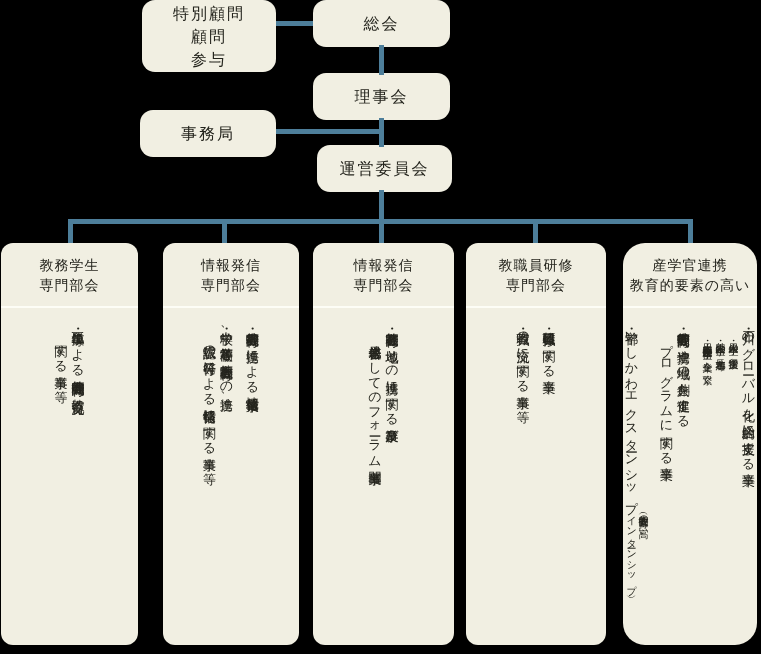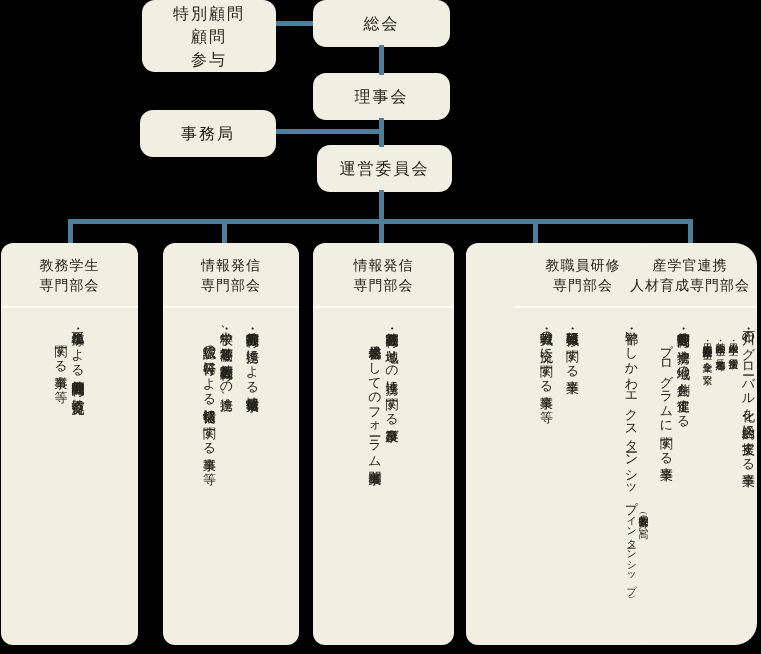--- a/index.html
+++ b/index.html
@@ -103,37 +103,37 @@
       <span>専門部会</span>
     </div>
     <div class="col-body">
         <div class="v-wrap">
           <div class="vline normal">・高等教育機関と地域との連携に関する事業及び、</div>
           <div class="vline normal indent">成果報告会としてのフォーラム開催事業</div>
         </div>
       </div>
   </div>
 
-  <div class="col" style="left:466px;width:140px;padding-left:47px;">
+  <div class="col" style="left:466px;width:140px;">
     <div class="col-header">
       <span>教職員研修</span>
       <span>専門部会</span>
     </div>
     <div class="col-body">
         <div class="v-wrap">
           <div class="vline normal">・教職員研修に関する事業</div>
           <div class="vline normal gap">・教職員の交流に関する事業　等</div>
         </div>
       </div>
   </div>
 
   <div class="col" style="left:623px;width:134px;border-radius:22px;">
     <div class="col-header">
       <span>産学官連携</span>
-      <span>人材育成専門部会</span>
+      <span>教育的要素の高い</span>
     </div>
     <div class="col-body">
         <div class="v-wrap">
           <div class="vline normal">・石川のグローバル化を総合的に支援する事業</div>
           <div class="vline small">・日本人学生の留学支援</div>
           <div class="vline small">・外国人留学生の地元定着等</div>
           <div class="vline small">・日本人留学生・外国人留学生と企業を繋ぐ</div>
           <div class="vline normal gap">・高等教育期間間の連携や地域の共創を促進する</div>
           <div class="vline normal indent">プログラムに関する事業</div>
           <div class="vline normal gap">・学都いしかわエクスターンシップ<span class="note"><span>（教育的要素の高い</span><span>インターンシップ）</span></span></div>

